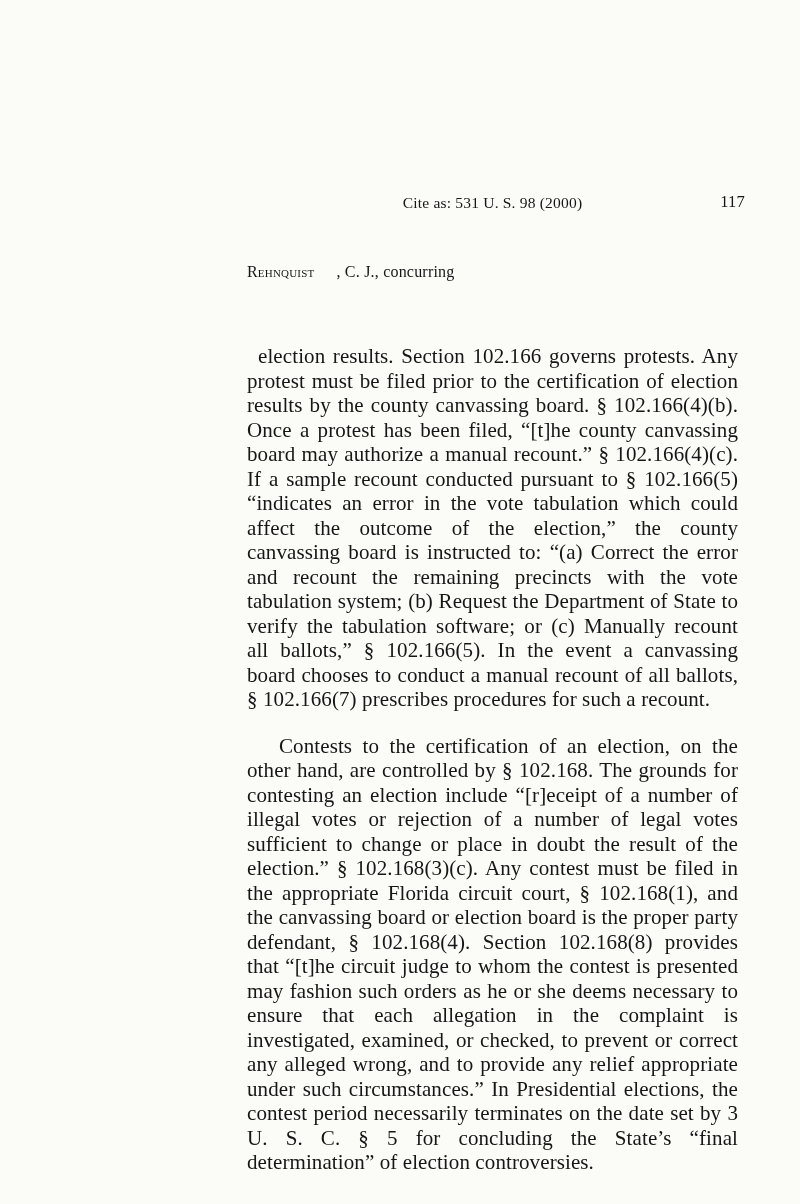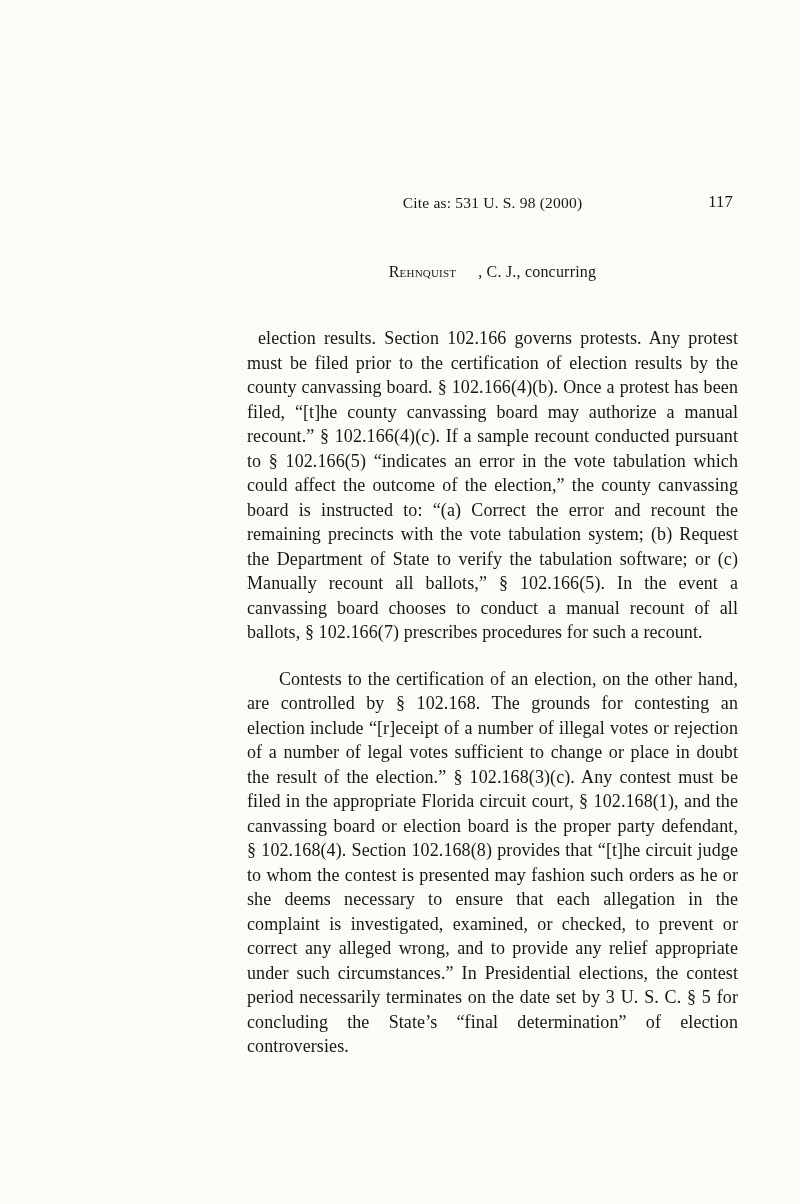--- a/index.html
+++ b/index.html
@@ -26,35 +26,35 @@
   }
   .running-head {
     position: relative;
     text-align: center;
     font-size: 15.5px;
     line-height: 18px;
     letter-spacing: 0.2px;
   }
   .folio {
     position: absolute;
-    right: 16px;
+    right: 4px;
     top: -1px;
     font-size: 16.5px;
   }
   .opinion-head {
-    text-align: center;
+    text-align: left;
     margin-top: 28px;
     font-size: 16px;
     line-height: 19px;
     letter-spacing: 0.2px;
   }
   .sc { font-variant: small-caps; }
   .body-text {
-    margin-top: 12px;
-    font-size: 18px;
+    margin-top: 30px;
+    font-size: 21px;
     line-height: 24.5px;
     text-align: justify;
     letter-spacing: 0.1px;
     hyphens: auto;
     -webkit-hyphens: auto;
   }
   .para { text-align: justify; }
   .para.indent { text-indent: 21px; }
   .para i { font-style: italic; }
 </style>

